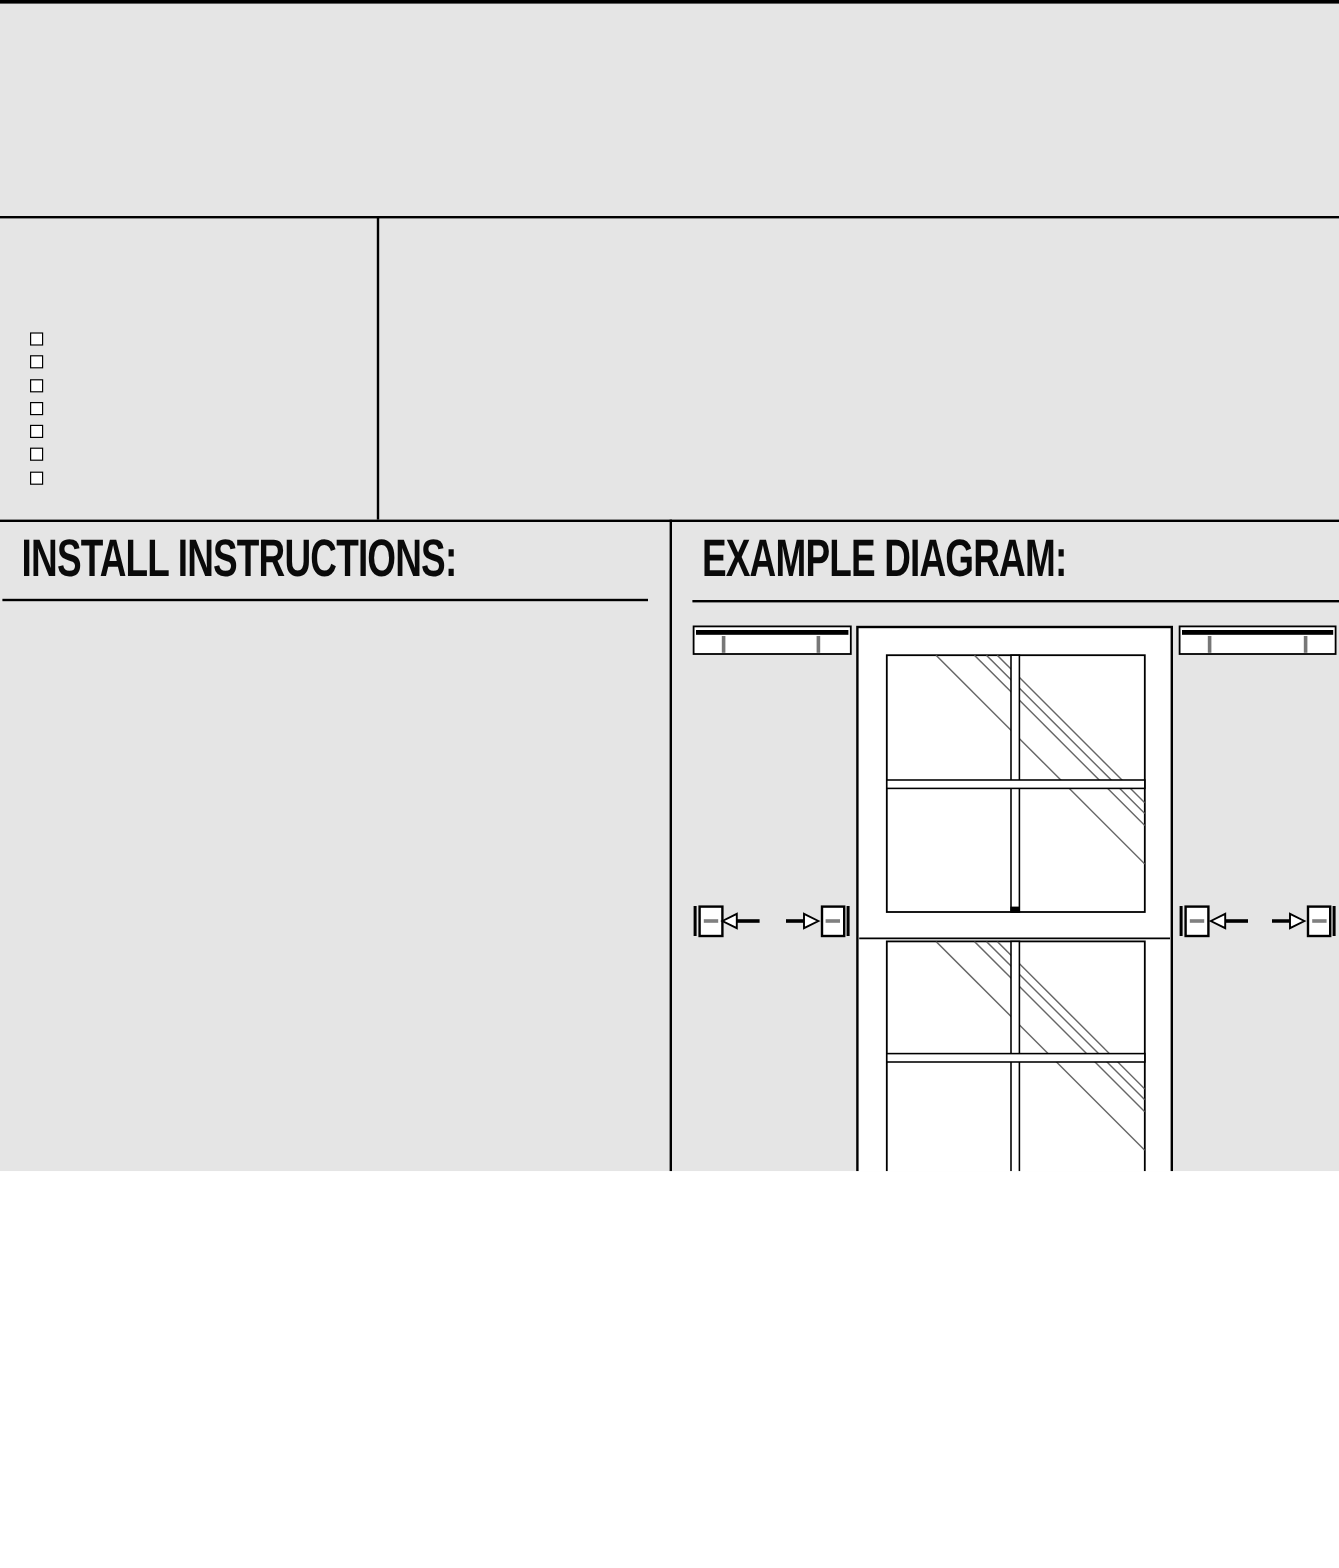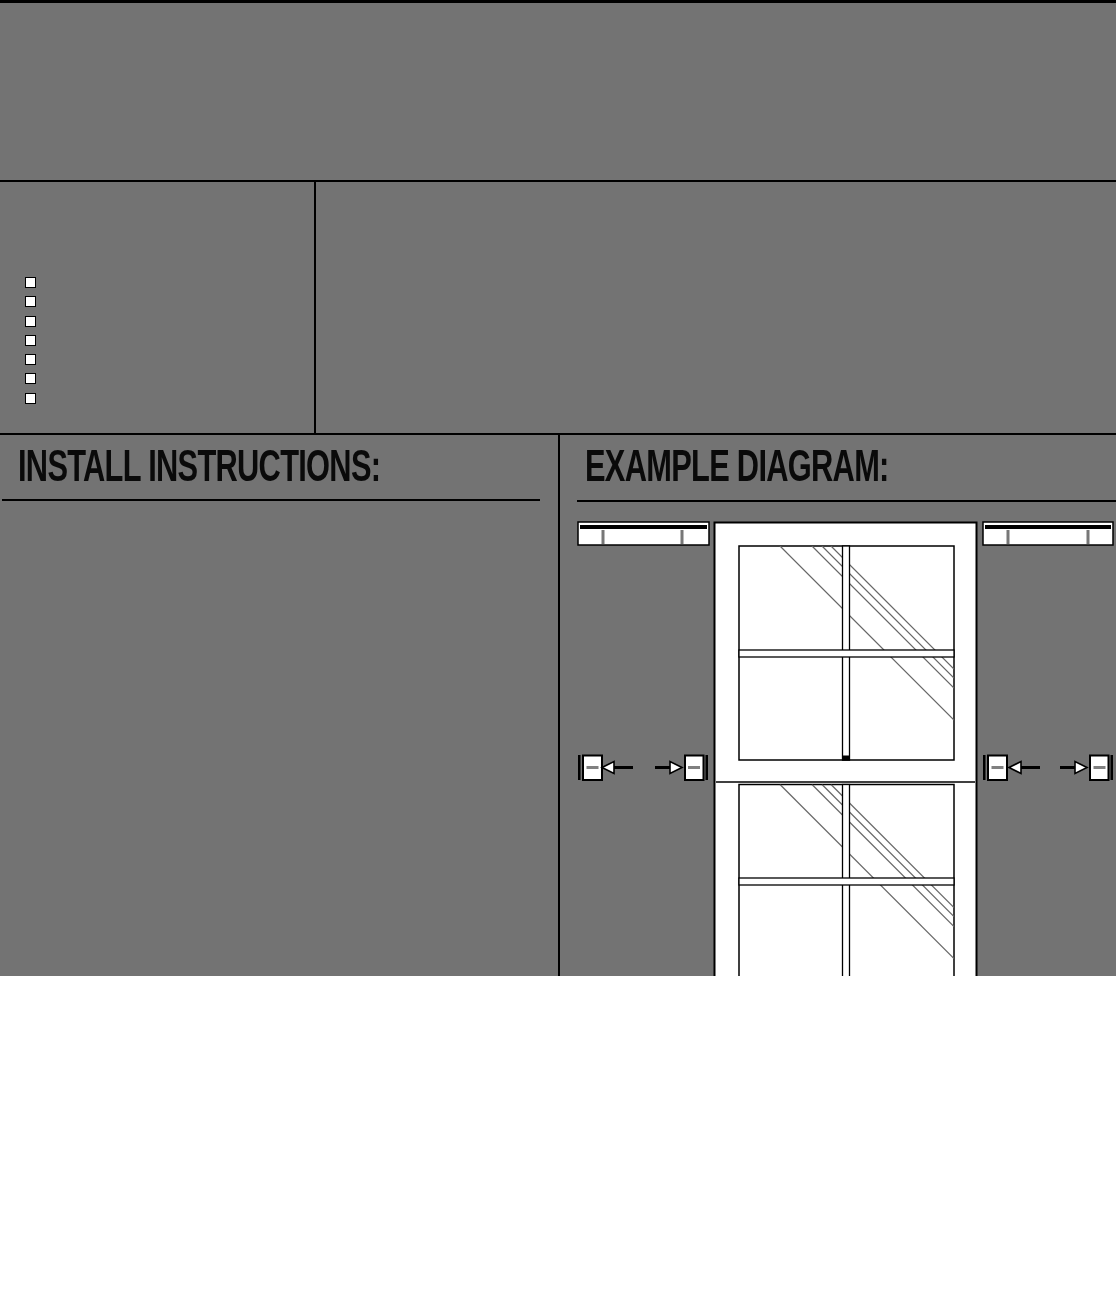--- a/index.html
+++ b/index.html
@@ -1,19 +1,19 @@
 <!DOCTYPE html>
 <html><head>
 <meta charset="utf-8">
 <style>
   html,body{margin:0;padding:0;background:#ffffff;}
   #page{
     position:relative;
     width:1116px;height:976px;
-    background:#737373;
+    background:#e5e5e5;
     font-family:"Liberation Sans", sans-serif;
     overflow:hidden;
   }
   .hline{position:absolute;background:#000;}
   .vline{position:absolute;background:#000;}
   .checkbox{
     width:11px;height:11px;
     border:1.5px solid #000;
     box-sizing:border-box;
     margin-bottom:8.3px;

